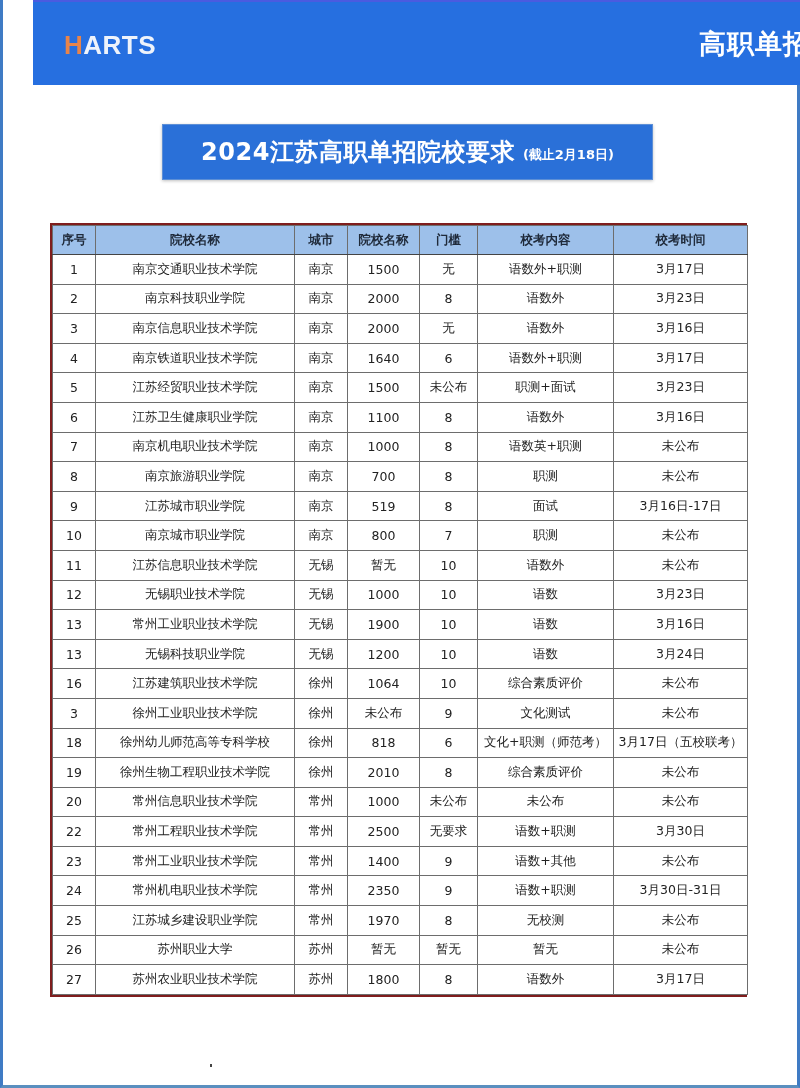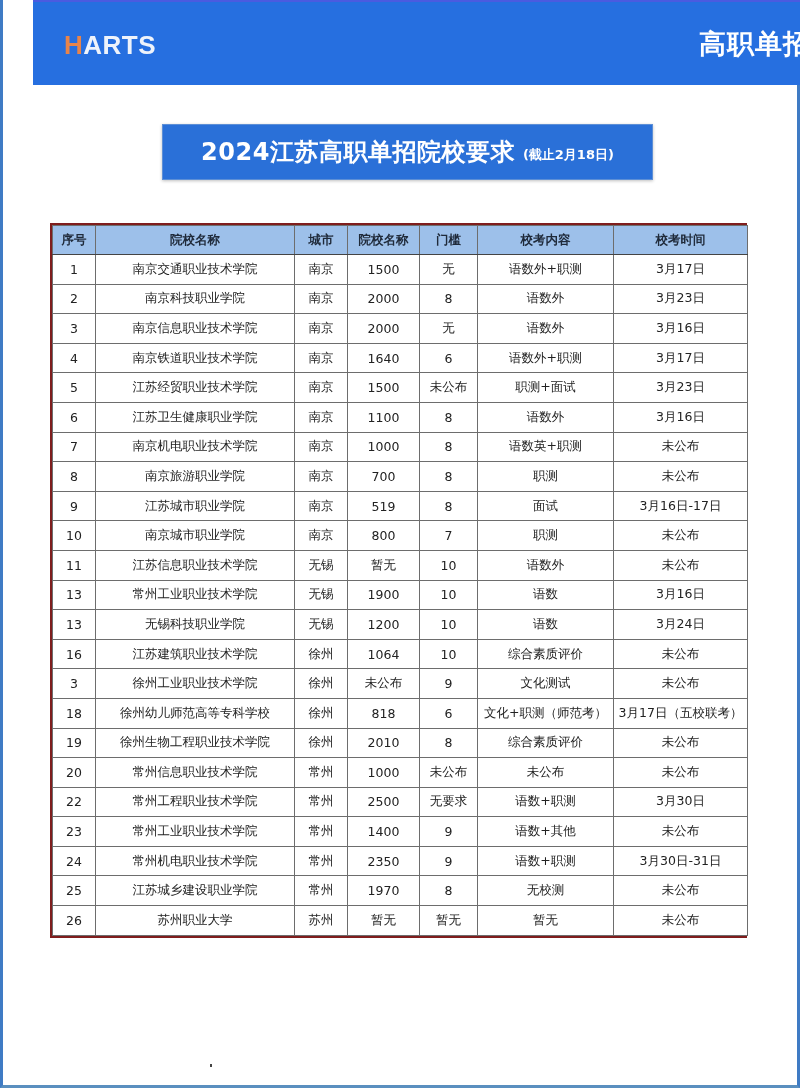--- a/index.html
+++ b/index.html
@@ -190,20 +190,29 @@
         <tr>
           <td>11</td>
           <td>江苏信息职业技术学院</td>
           <td>无锡</td>
           <td>暂无</td>
           <td>10</td>
           <td>语数外</td>
           <td>未公布</td>
         </tr>
         <tr>
+          <td>12</td>
+          <td>无锡职业技术学院</td>
+          <td>无锡</td>
+          <td>1000</td>
+          <td>10</td>
+          <td>语数</td>
+          <td>3月23日</td>
+        </tr>
+        <tr>
           <td>13</td>
           <td>常州工业职业技术学院</td>
           <td>无锡</td>
           <td>1900</td>
           <td>10</td>
           <td>语数</td>
           <td>3月16日</td>
         </tr>
         <tr>
           <td>13</td>
@@ -297,17 +306,26 @@
         </tr>
         <tr>
           <td>26</td>
           <td>苏州职业大学</td>
           <td>苏州</td>
           <td>暂无</td>
           <td>暂无</td>
           <td>暂无</td>
           <td>未公布</td>
         </tr>
+        <tr>
+          <td>27</td>
+          <td>苏州农业职业技术学院</td>
+          <td>苏州</td>
+          <td>1800</td>
+          <td>8</td>
+          <td>语数外</td>
+          <td>3月17日</td>
+        </tr>
       </tbody>
   </table>
 </div>
 
 <div class="stray-dot"></div>
 
 </body></html>

